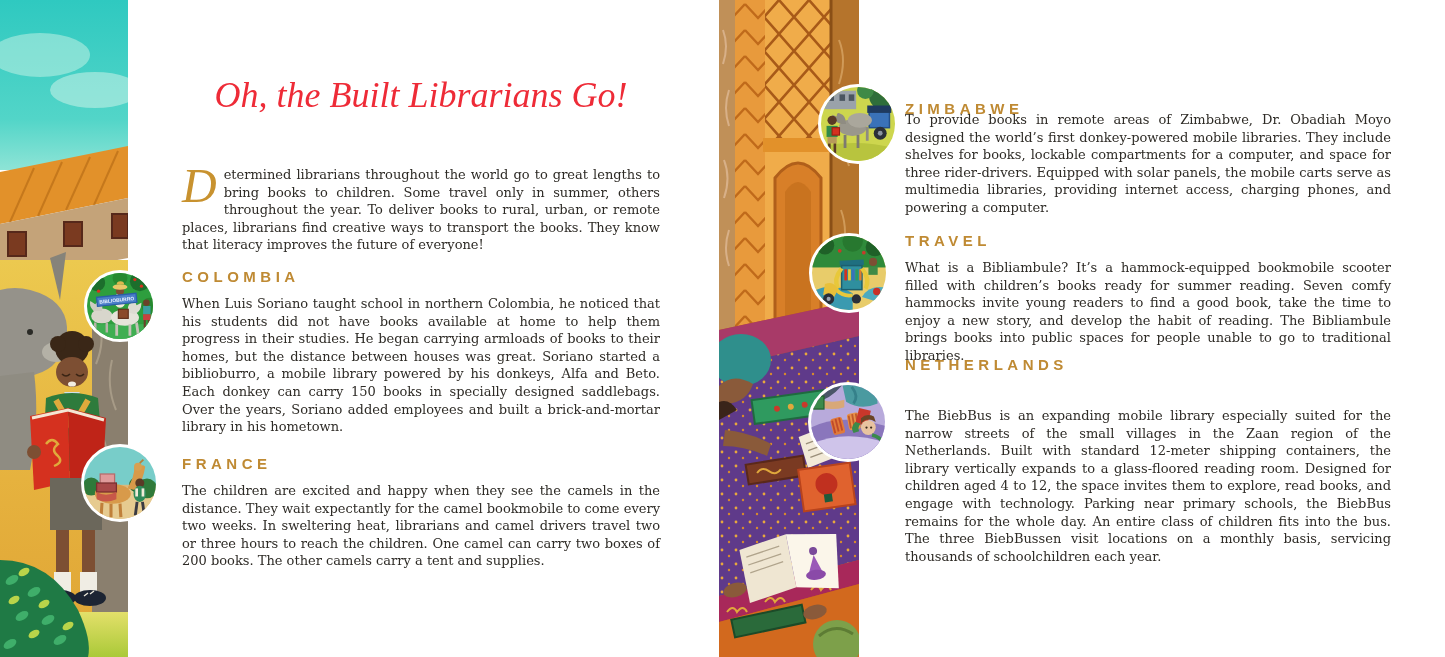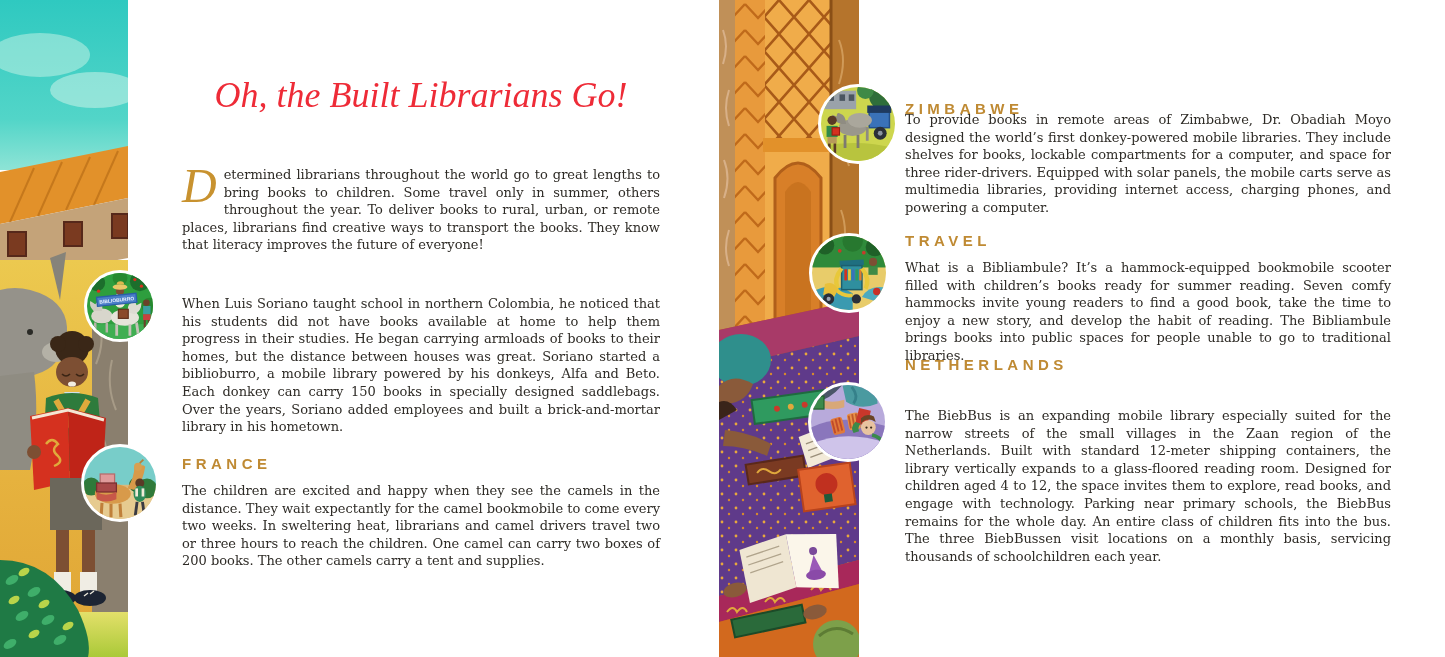--- a/index.html
+++ b/index.html
@@ -386,20 +386,21 @@
         <circle cx="65" cy="46" r="1.2" fill="#3a2a1c"></circle>
       <path d="M48,40 q-6,6 -2,12 l6,-2 q-2,-5 2,-8 z" fill="#3a8a4a"></path>
       <path d="M66,54 q8,2 12,8" stroke="#3a8a4a" stroke-width="4" fill="none"></path>
     </svg>
   </div>
 
   <div class="col col-left">
     <h1 class="block title" style="top:74px;">Oh, the Built Librarians Go!</h1>
     <p class="block body-text" style="top:166px;"><span class="dropcap">D</span><span>etermined librarians throughout the world go to great lengths to bring books to children. Some travel only in summer, others throughout the year. To deliver books to rural, urban, or remote places, librarians find creative ways to transport the books. They know that literacy improves the future of everyone!</span></p>
 
+    <h3 class="block sec-heading" style="top:268px;">COLOMBIA</h3>
     <p class="block body-text" style="top:295px;">When Luis Soriano taught school in northern Colombia, he noticed that his students did not have books available at home to help them progress in their studies. He began carrying armloads of books to their homes, but the distance between houses was great. Soriano started a biblioburro, a mobile library powered by his donkeys, Alfa and Beto. Each donkey can carry 150 books in specially designed saddlebags. Over the years, Soriano added employees and built a brick-and-mortar library in his hometown.</p>
 
     <h3 class="block sec-heading" style="top:455px;">FRANCE</h3>
     <p class="block body-text" style="top:482px;">The children are excited and happy when they see the camels in the distance. They wait expectantly for the camel bookmobile to come every two weeks. In sweltering heat, librarians and camel drivers travel two or three hours to reach the children. One camel can carry two boxes of 200 books. The other camels carry a tent and supplies.</p>
   </div>
 
   <div class="col col-right">
     <h3 class="block sec-heading" style="top:84px;margin-top:16px;">ZIMBABWE</h3>
     <p class="block body-text" style="top:111px;">To provide books in remote areas of Zimbabwe, Dr. Obadiah Moyo designed the world’s first donkey-powered mobile libraries. They include shelves for books, lockable compartments for a computer, and space for three rider-drivers. Equipped with solar panels, the mobile carts serve as multimedia libraries, providing internet access, charging phones, and powering a computer.</p>
 

